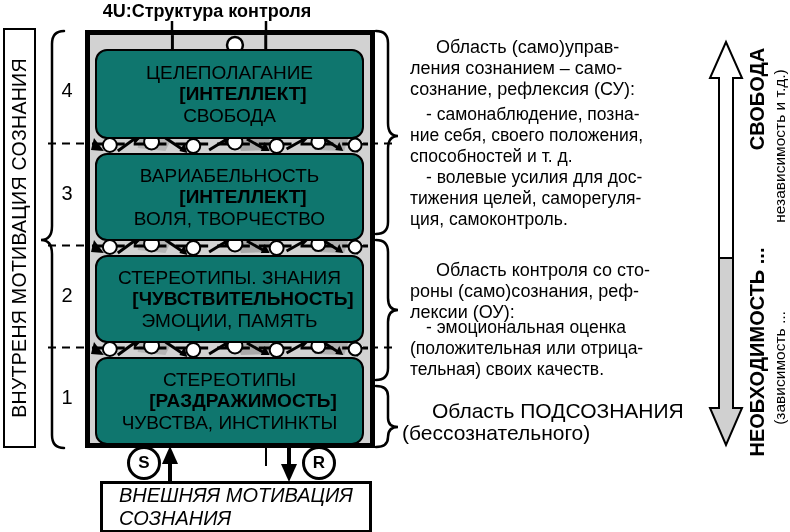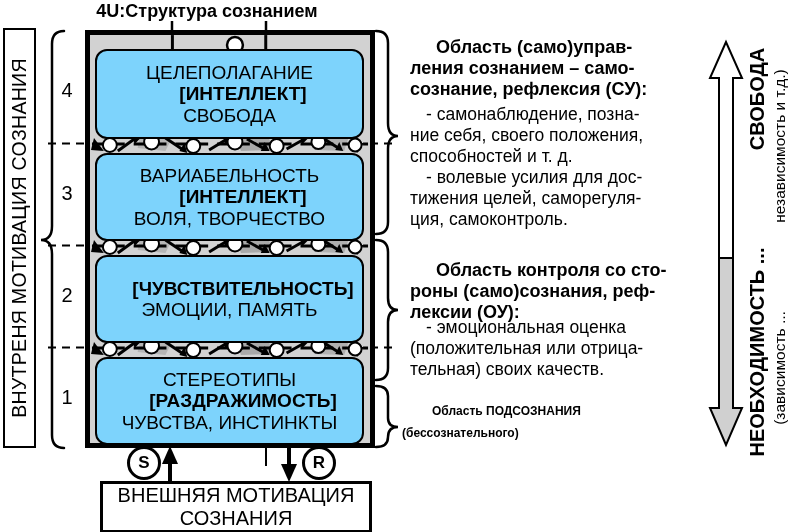--- a/index.html
+++ b/index.html
@@ -9,35 +9,35 @@
   .linework{position:absolute;left:0;top:0;z-index:1;}
   .title{left:57px;top:1px;width:300px;text-align:center;font-size:18px;font-weight:bold;z-index:5;}
   .leftbox{left:3px;top:28px;width:29px;height:416px;border:2px solid #000;background:#fff;z-index:2;}
   .vrot{position:absolute;display:flex;align-items:center;justify-content:center;
         transform:rotate(-90deg);white-space:nowrap;z-index:6;}
   .leftlabel{left:-191px;top:223px;width:420px;height:30px;font-size:19.5px;letter-spacing:.3px;}
   .lvlnum{position:absolute;left:56px;width:22px;height:24px;text-align:center;font-size:20px;z-index:5;}
   .mainbox{left:85px;top:30px;width:280px;height:408px;border:5px solid #000;background:#d2d2d2;z-index:2;}
   .strip{position:absolute;left:0;width:280px;height:18px;}
   .topstrip{position:absolute;left:0;top:0;width:280px;height:16px;}
-  .lvl{position:absolute;left:5px;width:265px;height:84px;background:#7dd3fc;border:2.5px solid #000;
+  .lvl{position:absolute;left:5px;width:265px;height:84px;background:#0f766e;border:2.5px solid #000;
        border-radius:12px;display:flex;flex-direction:column;align-items:center;justify-content:center;
        font-size:19px;line-height:21.5px;text-align:center;}
   .lvl .b{font-weight:bold;padding-left:27px;}
   .rblock{position:absolute;left:410px;width:302px;white-space:pre-line;font-size:17.5px;line-height:21px;z-index:5;}
-  .rh{font-weight:bold;font-size:18px;text-indent:26px;}
+  .rh{font-weight:normal;font-size:18px;text-indent:26px;}
   .ri{text-indent:16px;}
-  .rh3{font-weight:bold;font-size:12px;line-height:22px;text-indent:30px;left:402px;}
+  .rh3{font-weight:normal;font-size:21px;line-height:22px;text-indent:30px;left:402px;}
   .axisbold{font-weight:bold;font-size:20px;}
   .axissmall{font-size:15.5px;}
   .scircle{position:absolute;width:28px;height:28px;border:3px solid #000;border-radius:50%;background:#fff;
            display:flex;align-items:center;justify-content:center;font-size:17px;font-weight:bold;z-index:5;}
   .extbox{left:100px;top:481px;width:266px;height:46px;border:3px solid #000;background:#fff;
-          display:flex;align-items:center;justify-content:center;text-align:center;
-          font-size:20px;line-height:23px;white-space:pre-line;z-index:5;}
+          display:flex;align-items:center;justify-content:center;
+          font-size:20px;line-height:23px;white-space:pre-line;z-index:5;font-style:italic;}
 </style>
 </head>
 <body>
 
 <div class="stage">
 
   <svg width="0" height="0" style="position:absolute">
     <defs>
       <symbol id="strip-sym" viewBox="0 0 282 18">
         <rect x="0" y="0" width="282" height="18" fill="#d2d2d2"></rect>
@@ -115,21 +115,21 @@
       <polygon points="170,446 162,464 178,464" fill="#000"></polygon>
     </g>
 
     <g>
       <line x1="289" y1="446" x2="289" y2="468" stroke="#000" stroke-width="4"></line>
       <polygon points="289,482 281,464 297,464" fill="#000"></polygon>
     </g>
     <line x1="266" y1="446" x2="266" y2="466" stroke="#000" stroke-width="2"></line>
   </svg>
 
-  <div class="abs title">4U:Структура сознанием</div>
+  <div class="abs title">4U:Структура контроля</div>
 
   <div class="abs leftbox"></div>
   <div class="vrot leftlabel">ВНУТРЕНЯ МОТИВАЦИЯ СОЗНАНИЯ</div>
 
   <div class="lvlnum" style="top:79px">4</div>
   <div class="lvlnum" style="top:182px">3</div>
   <div class="lvlnum" style="top:284px">2</div>
   <div class="lvlnum" style="top:386px">1</div>
 
   <div class="abs mainbox">
@@ -150,20 +150,21 @@
       <span>ЦЕЛЕПОЛАГАНИЕ</span>
       <span class="b">[ИНТЕЛЛЕКТ]</span>
       <span>СВОБОДА</span>
     </div>
     <div class="lvl" style="top:118px">
       <span>ВАРИАБЕЛЬНОСТЬ</span>
       <span class="b">[ИНТЕЛЛЕКТ]</span>
       <span>ВОЛЯ, ТВОРЧЕСТВО</span>
     </div>
     <div class="lvl" style="top:220px">
+      <span>СТЕРЕОТИПЫ. ЗНАНИЯ</span>
       <span class="b">[ЧУВСТВИТЕЛЬНОСТЬ]</span>
       <span>ЭМОЦИИ, ПАМЯТЬ</span>
     </div>
     <div class="lvl" style="top:322px">
       <span>СТЕРЕОТИПЫ</span>
       <span class="b">[РАЗДРАЖИМОСТЬ]</span>
       <span>ЧУВСТВА, ИНСТИНКТЫ</span>
     </div>
   </div>
 

